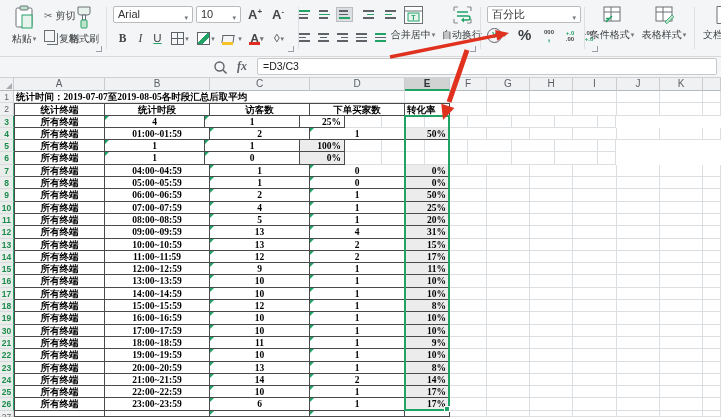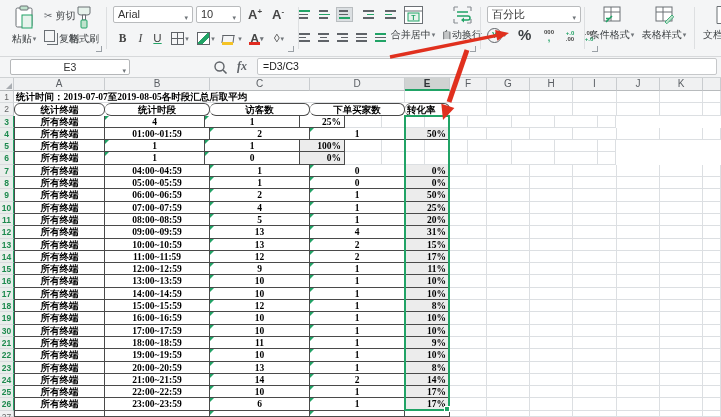--- a/index.html
+++ b/index.html
@@ -58,21 +58,21 @@
                border-bottom:6px solid #a9adb2;border-left:6px solid transparent;}
   .grow{display:flex;flex:none;}
   .rh{width:14px;flex:none;box-sizing:border-box;background:#f0f1f2;border-right:1px solid #c9cccf;
       border-bottom:1px solid #d9dcde;font-size:8.5px;color:#666;text-align:center;}
   .rh.sel{color:#1d8a4e;font-weight:bold;background:#e9eeeb;border-right:1px solid var(--green);}
   .cell{box-sizing:border-box;flex:none;position:relative;overflow:hidden;white-space:nowrap;
         font:bold 9.5px "Liberation Serif",serif;color:#000;}
   .cell.lt{border-right:1px solid #dcdfe2;border-bottom:1px solid #dcdfe2;}
   .cell.dk{border-right:1px solid #4a4a4a;border-bottom:1px solid #4a4a4a;}
   .cell.dk.first{border-left:1px solid #4a4a4a;}
-  .cell.dk.toprow{border-top:1px solid #4a4a4a;border-radius:6px;}
+  .cell.dk.toprow{border-top:1px solid #4a4a4a;}
   .cell.ctr{text-align:center;} .cell.rgt{text-align:right;padding-right:3px;} .cell.lft{padding-left:2px;}
   .cell.fill{background:#ececec;}
   .tri{position:absolute;left:0;top:0;width:0;height:0;
        border-top:4px solid var(--green);border-right:4px solid transparent;}
   .selbox{position:absolute;left:404px;top:36.8px;width:46px;height:296px;
           border:2px solid var(--green);box-sizing:border-box;pointer-events:none;}
   .handle{position:absolute;left:444px;top:328px;width:6px;height:6px;background:var(--green);
           border:1px solid #fff;box-sizing:border-box;pointer-events:none;}
   .arrows{position:absolute;left:0;top:0;pointer-events:none;z-index:50;}
 </style>
@@ -252,24 +252,20 @@
     <div class="bigbtn" style="left:698px;top:5px;width:50px;">
       <svg width="20" height="20" viewBox="0 0 20 20">
         <path d="M4 1.5 h9 l3 3 v14 h-12 z" fill="#fff" stroke="#6b7075"></path>
         <path d="M10 6 l3 6 M13 6 l-3 6" stroke="#21a366" stroke-width="1.5"></path>
       </svg>
       <div class="lbl"><span>文档助手</span></div>
     </div>
   </div>
 
   <div class="fbar">
-    <div class="namebox">
-      <span>E3</span>
-      <span class="car">▾</span>
-    </div>
     <svg style="position:absolute;left:213px;top:3px;" width="15" height="15" viewBox="0 0 15 15">
       <circle cx="6.5" cy="6.5" r="4.5" fill="none" stroke="#5f6368" stroke-width="1.4"></circle>
       <line x1="10" y1="10" x2="13.5" y2="13.5" stroke="#5f6368" stroke-width="1.6"></line>
     </svg>
     <div class="fx">fx</div>
     <div class="finput"><span>=D3/C3</span></div>
   </div>
 
   <div class="grid" id="grid">
       <div class="ghead">

